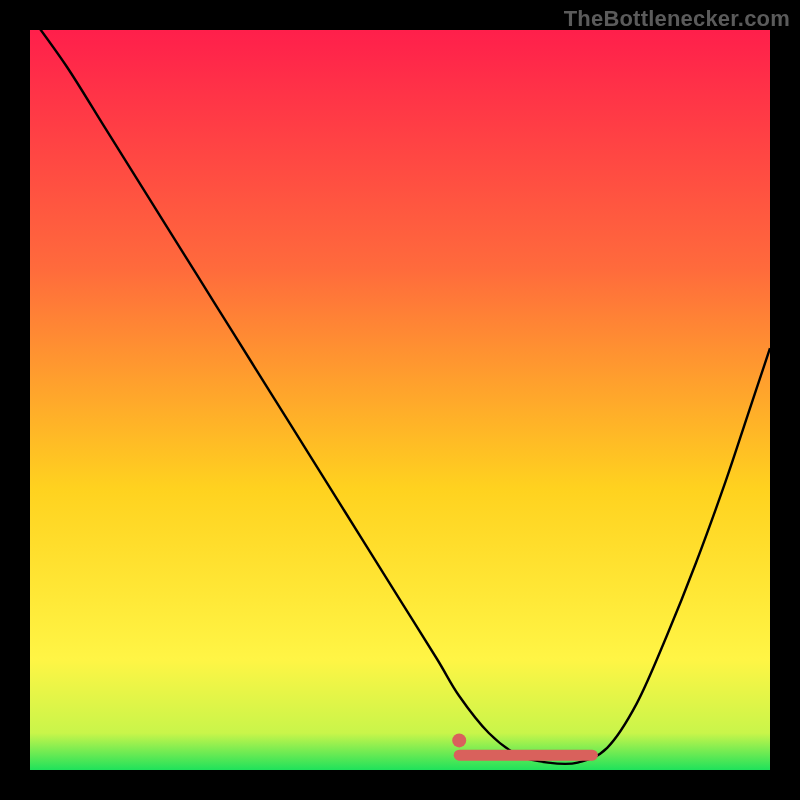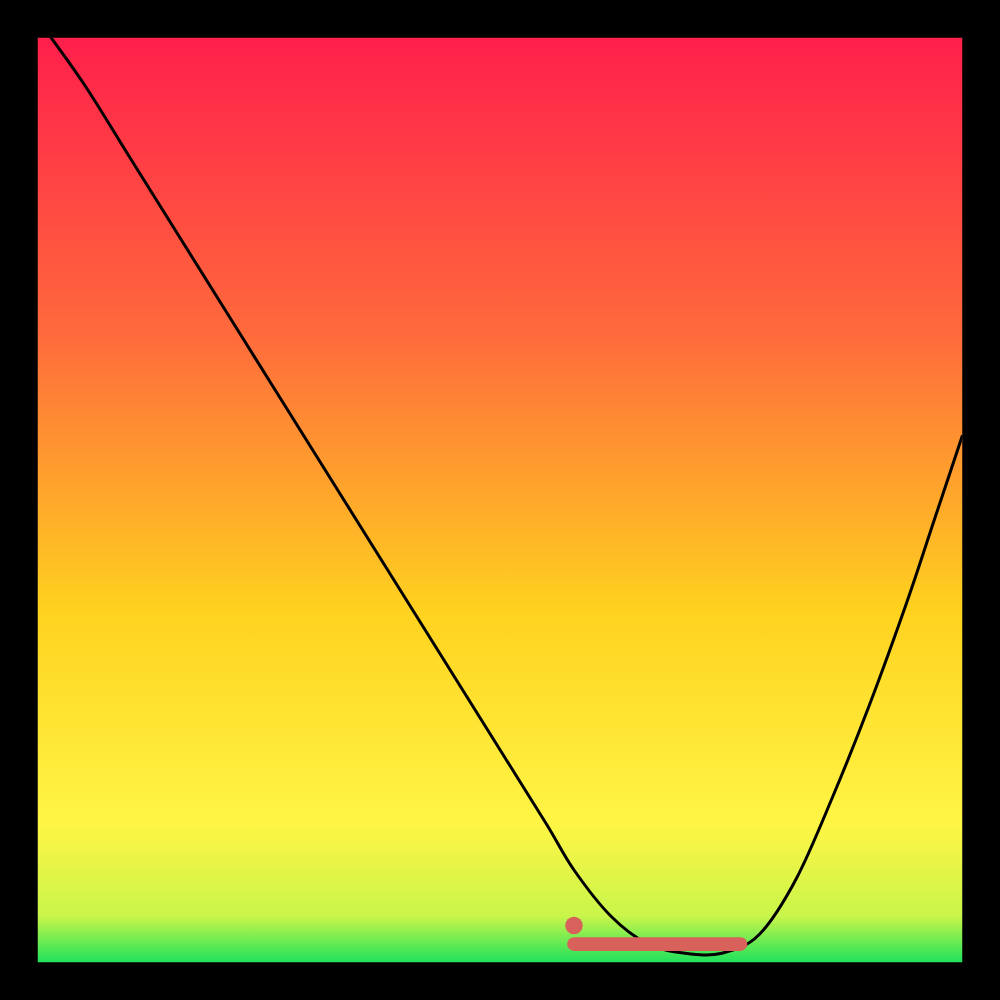--- a/index.html
+++ b/index.html
@@ -36,20 +36,21 @@
   }
   svg {
     display: block;
   }
 </style>
 </head>
 <body>
 
 <div class="frame">
 
+  <div class="watermark">TheBottlenecker.com</div>
 
   <div class="plot-area">
     <svg id="chart-svg" width="740" height="740" viewBox="0 0 740 740">
       <defs>
         <linearGradient id="bg-grad" x1="0" y1="0" x2="0" y2="1">
           <stop id="g0" offset="0%" stop-color="#ff1f4b"></stop>
           <stop id="g1" offset="32%" stop-color="#ff6a3c"></stop>
           <stop id="g2" offset="62%" stop-color="#ffd21f"></stop>
           <stop id="g3a" offset="85%" stop-color="#fff545"></stop>
           <stop id="g3" offset="95%" stop-color="#c9f54a"></stop>

